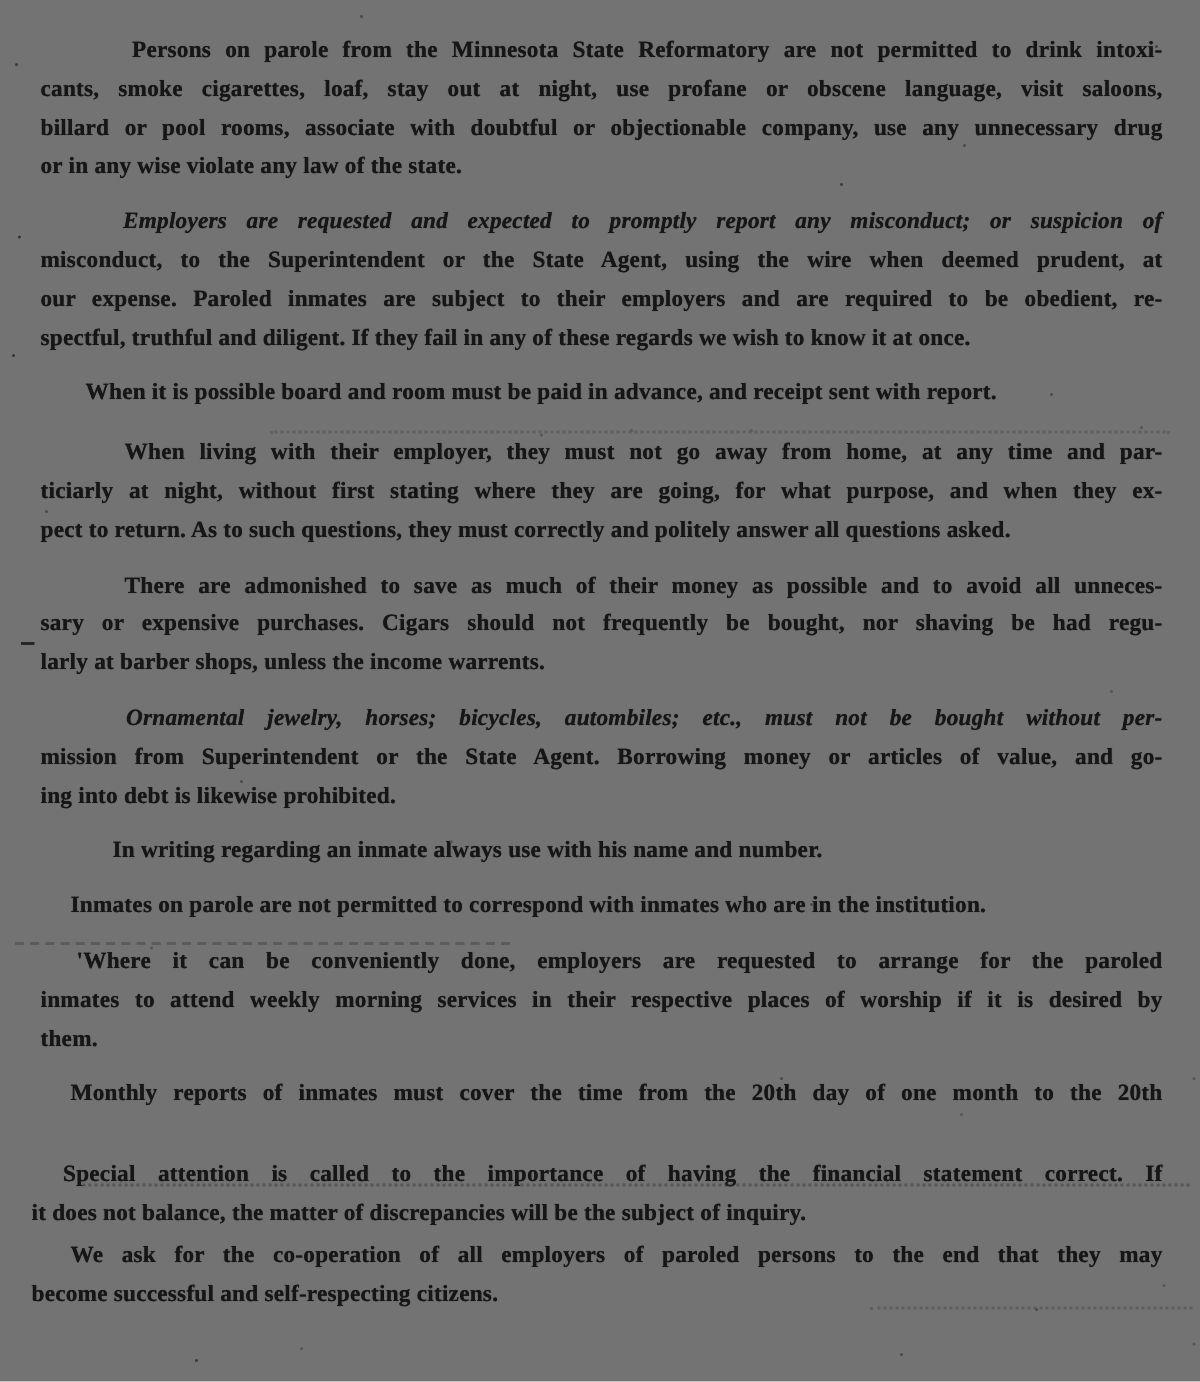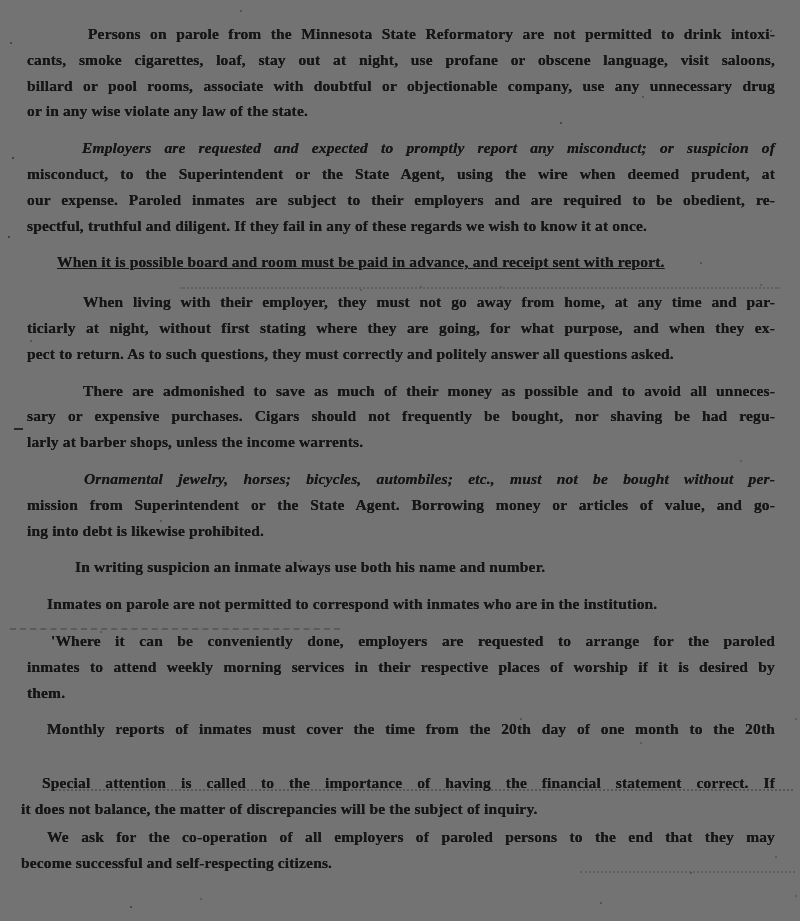--- a/index.html
+++ b/index.html
@@ -42,21 +42,21 @@
   .para:nth-child(3)  .line.first { text-indent: 30px; }
   .para:nth-child(4)  .line.first { text-indent: 56px; }
   .para:nth-child(5)  .line.first { text-indent: 56px; }
   .para:nth-child(6)  .line.first { text-indent: 57px; font-style: italic; }
   .para:nth-child(7)  .line.first { text-indent: 48px; }
   .para:nth-child(8)  .line.first { text-indent: 20px; }
   .para:nth-child(9)  .line.first { text-indent: 24px; }
   .para:nth-child(10) .line.first { text-indent: 26px; }
   .para:nth-child(11) .line.first { text-indent: 21px; margin-top: 28px; }
   .para:nth-child(12) .line.first { text-indent: 26px; }
-  .para:nth-child(3)  { margin-bottom: 14px; text-decoration: underline; }
+  .para:nth-child(3)  { margin-bottom: 14px; }
   .para:nth-child(11) { margin-bottom: 2px; }
   
   .para:nth-child(10), .para:nth-child(11), .para:nth-child(12) { margin-left: -6px; }
 
   
   .artifact { position: absolute; height: 0; }
   .artifact.a1 { left: 180px; top: 287px; width: 600px; border-top: 2px dotted rgba(45,45,45,0.28); }
   .artifact.a2 { left: 10px;  top: 628px; width: 330px; border-top: 2px dashed rgba(45,45,45,0.35); }
   .artifact.a3 { left: 55px;  top: 789px; width: 738px; border-top: 2px dotted rgba(45,45,45,0.42); }
   .artifact.a4 { left: 580px; top: 871px; width: 215px; border-top: 2px dotted rgba(45,45,45,0.30); }
@@ -108,21 +108,21 @@
         <div class="line first just">There are admonished to save as much of their money as possible and to avoid all unneces-</div>
         <div class="line just">sary or expensive purchases.   Cigars should not frequently be bought, nor shaving be had regu-</div>
         <div class="line">larly at barber shops, unless the income warrents.</div>
       </div>
       <div class="para">
         <div class="line first just">Ornamental jewelry, horses; bicycles, autombiles; etc., must not be bought without  per-</div>
         <div class="line just">mission from Superintendent or the State Agent.  Borrowing money or articles of value, and go-</div>
         <div class="line">ing into debt is likewise prohibited.</div>
       </div>
       <div class="para">
-        <div class="line first">In writing suspicion an inmate always use both his name and number.</div>
+        <div class="line first">In writing regarding an inmate always use with his name and number.</div>
       </div>
       <div class="para">
         <div class="line first">Inmates on parole are not permitted to correspond with inmates who are in the  institution.</div>
       </div>
       <div class="para">
         <div class="line first just">'Where it can be conveniently done, employers are requested to  arrange  for  the  paroled</div>
         <div class="line just">inmates to attend weekly morning services in their respective places of worship if it is desired by</div>
         <div class="line">them.</div>
       </div>
       <div class="para">

